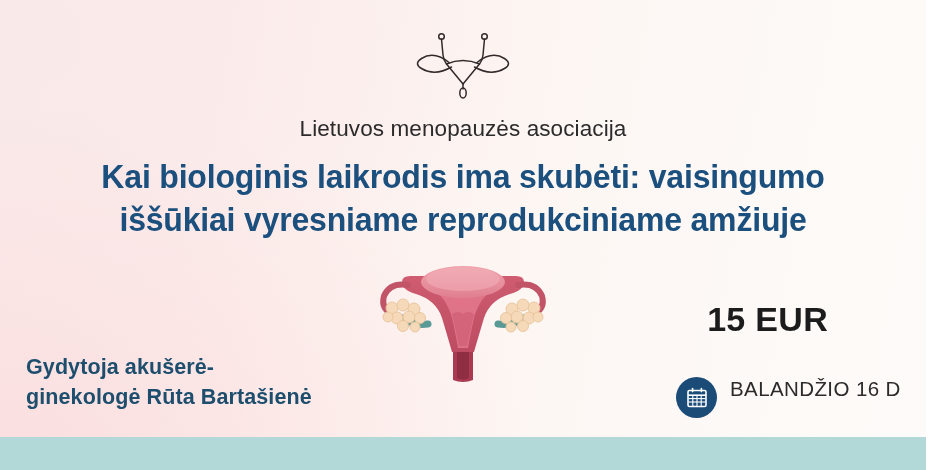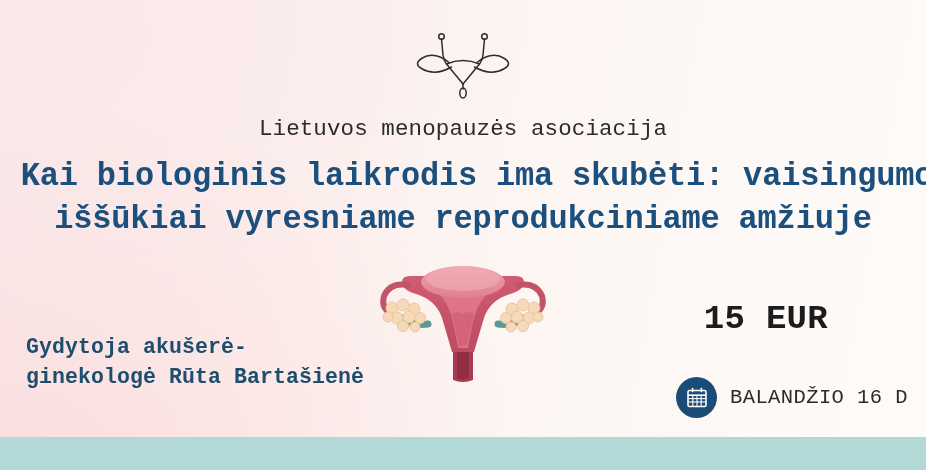--- a/index.html
+++ b/index.html
@@ -11,21 +11,20 @@
   }
 
   #poster {
     position:relative;
     width:926px; height:470px;
     background:
       radial-gradient(ellipse 820px 560px at 2% 96%, #fbdfe0 0%, rgba(251,223,224,0) 62%),
       radial-gradient(ellipse 900px 620px at 0% 8%, #fae9e9 0%, rgba(250,233,233,0) 58%),
       linear-gradient(100deg, #f9e9e9 0%, #fcf1ee 34%, #fdf7f4 62%, #fdfbf9 100%);
     overflow:hidden;
-    font-family:Liberation Mono, monospace;
   }
 
   
   #logo {
     position:absolute;
     left:0; right:0;
     top:22px;
     display:flex; justify-content:center;
   }
 
@@ -58,21 +57,21 @@
   
   #anatomy {
     position:absolute;
     left:50%; top:252px;
     transform:translateX(-50%);
   }
 
   
   #speaker {
     position:absolute;
-    left:26px; top:332px;
+    left:26px; top:352px;
     color:#1d4e6e;
     font-weight:700;
     font-size:21.5px;
     line-height:30px;
     letter-spacing:.1px;
   }
   #speaker .line { display:block; white-space:nowrap; }
 
   
   #price {
@@ -82,21 +81,21 @@
     font-weight:700;
     font-size:34px;
     letter-spacing:.3px;
     white-space:nowrap;
   }
 
   
   #date-row {
     position:absolute;
     left:676px; top:377px;
-    display:flex; align-items:center; gap:13px;
+    display:flex; align-items:flex-start; gap:13px;
   }
   #calendar-badge {
     width:41px; height:41px;
     border-radius:50%;
     background:#1b4b77;
     display:flex; align-items:center; justify-content:center;
     flex:0 0 auto;
   }
   #date-text {
     font-size:20.5px;

